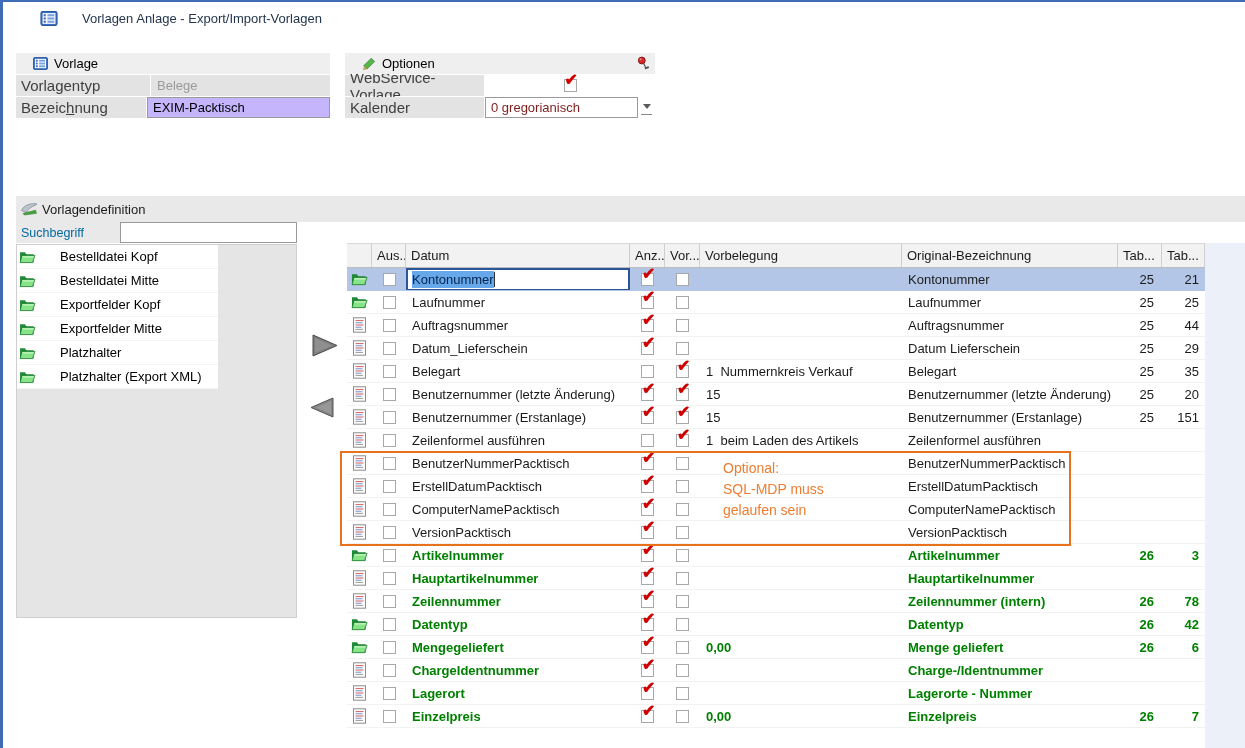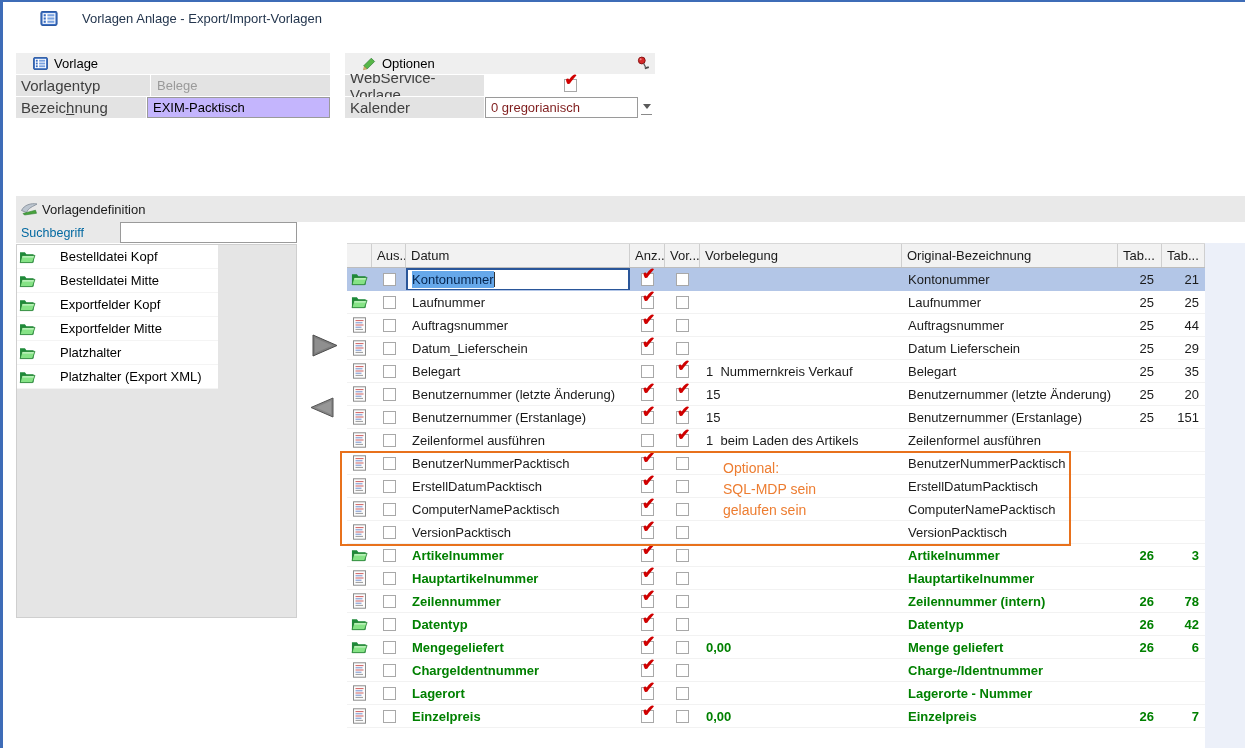--- a/index.html
+++ b/index.html
@@ -812,15 +812,15 @@
     <div class="c c-tab2 w-tab2">7</div>
   </div>
 </div>
 </div>
 
 <div class="right-filler"></div>
 
 <div class="obox"></div>
 <div class="onote">
   <div>Optional:</div>
-  <div>SQL-MDP sein</div>
+  <div>SQL-MDP muss</div>
   <div>gelaufen sein</div>
 </div>
 
 </body></html>

